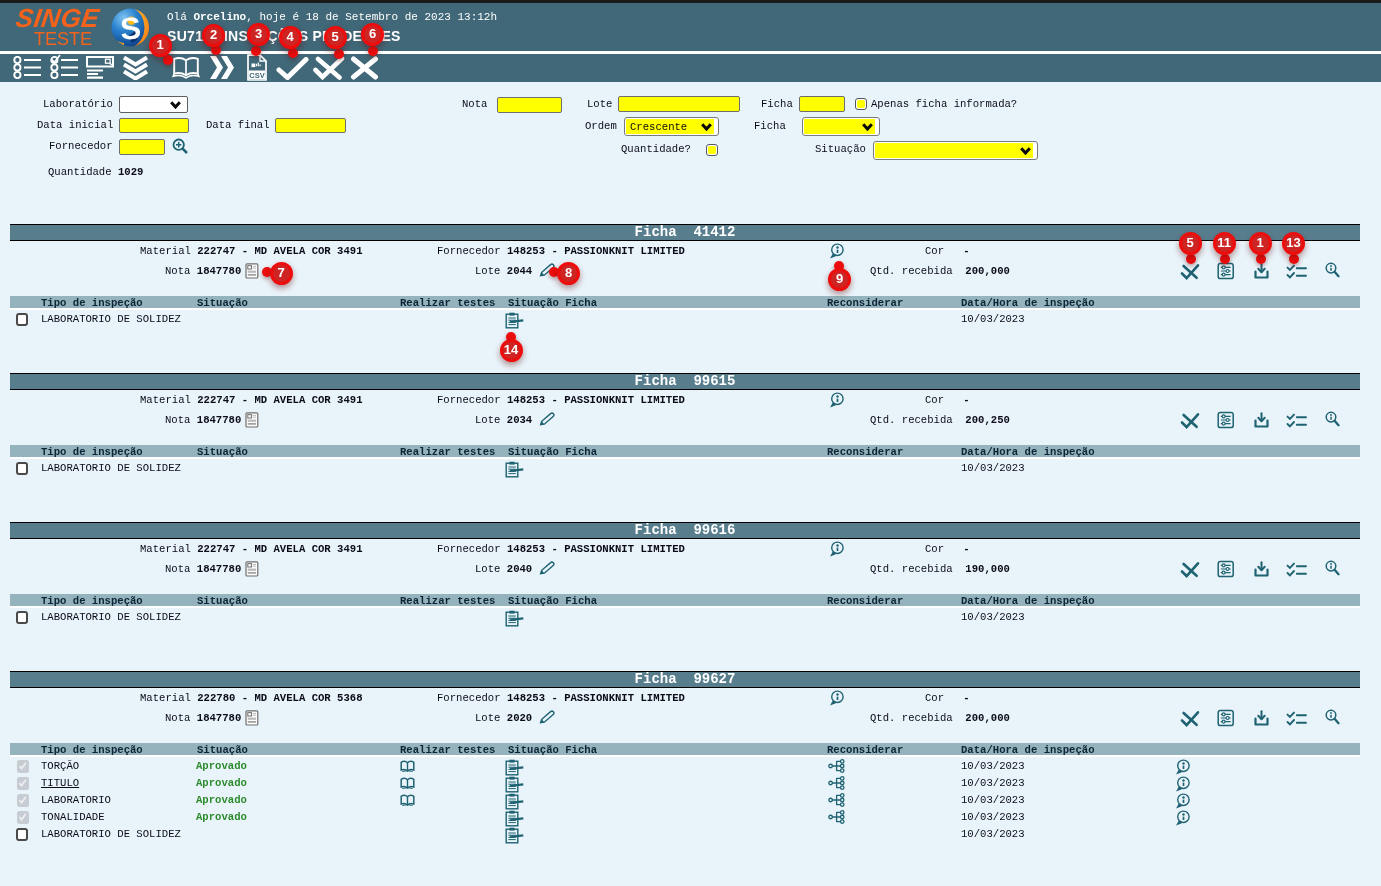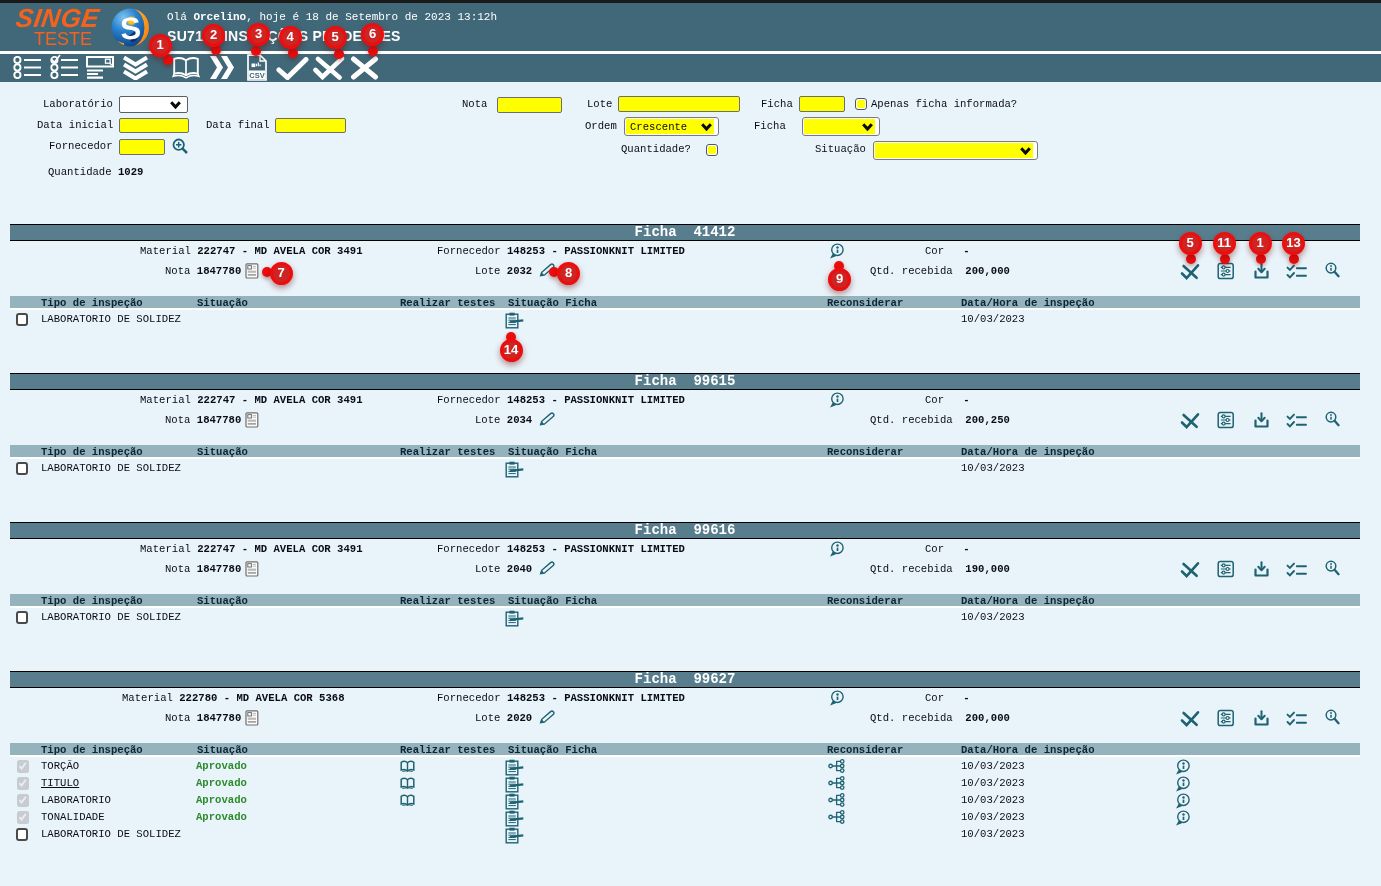--- a/index.html
+++ b/index.html
@@ -213,21 +213,21 @@
 <div class="lbl" style="left:155px; top:42px;">Nota <b>1847780</b></div>
 <div class="abs" style="left:235px; top:39px;">
       <svg width="14" height="16" viewBox="0 0 14 16" fill="none" stroke="#6f6f6f">
 <rect x="1" y="0.8" width="11.8" height="14.2" rx="1" fill="#fbfbfb" stroke-width="1.2"></rect>
 <rect x="2.8" y="2.6" width="3.6" height="3.4" stroke-width="1"></rect>
 <path d="M7.6 3.4 H11 M7.6 5.2 H11" stroke-width="0.9" stroke="#b5b5b5"></path>
 <rect x="2.8" y="7.6" width="8.2" height="2.2" fill="#b9b9b9" stroke="none"></rect>
 <rect x="2.8" y="11.2" width="8.2" height="1.4" fill="#8d8d8d" stroke="none"></rect>
 </svg>
     </div>
-<div class="lbl" style="left:465px; top:42px;">Lote <b>2032</b></div>
+<div class="lbl" style="left:465px; top:42px;">Lote <b>2044</b></div>
 <div class="abs" style="left:529px; top:39px;">
       <svg width="16" height="14" viewBox="0 0 16 14" fill="none" stroke="#1f6272">
 <path d="M1.6 12.6 L2.7 9.3 L11.6 1.6 A1.9 1.9 0 0 1 14.2 4.5 L5.3 12.2 Z" stroke-width="1.4"></path>
 <path d="M1.6 12.6 L2.7 9.3 L5.3 12.2 Z" fill="#1f6272" stroke="none"></path>
 </svg>
     </div>
 <div class="lbl" style="left:860px; top:42px;">Qtd. recebida  <b>200,000</b></div>
 <div class="abs" style="left:1170px; top:39px;">
       <svg width="20" height="17" viewBox="0 0 20 17" fill="none" stroke="#1f6272" stroke-linecap="round">
 <path d="M2 10.5 L6.6 15 L18 2.3" stroke-width="2.6"></path>
@@ -456,21 +456,21 @@
 <rect x="1.2" y="2.2" width="11.6" height="13.6" stroke-width="1.4"></rect>
 <rect x="4.4" y="0.7" width="5.2" height="2.9" fill="#1f6272" stroke="none"></rect>
 <path d="M3.4 6 H10.8 M3.4 8.2 H10.8 M3.4 10.4 H10.8 M3.4 12.6 H10.8" stroke-width="1"></path>
 <path d="M4.9 9.9 L18.3 8.3" stroke-width="2.3"></path>
 </svg>
     </div>
 <div class="lbl" style="left:951px; top:90px;">10/03/2023</div>
 </div>
 <div class="section" style="top:671px;">
 <div class="fbar">Ficha  99627</div>
-<div class="lbl" style="left:112px; top:22px;">Material <b>222780 - MD AVELA COR 5368</b></div>
+<div class="lbl" style="left:130px; top:22px;">Material <b>222780 - MD AVELA COR 5368</b></div>
 <div class="lbl" style="left:427px; top:22px;">Fornecedor <b>148253 - PASSIONKNIT LIMITED</b></div>
 <div class="abs" style="left:820px; top:19px;">
       <svg width="15" height="16" viewBox="0 0 15 16" fill="none" stroke="#1f6272">
 <circle cx="7.4" cy="6.8" r="5.7" stroke-width="1.4"></circle>
 <path d="M3.4 10.9 L1.6 14.2 L5.6 12.6" stroke-width="1.4" fill="#1f6272"></path>
 <circle cx="7.5" cy="4.5" r="1.2" fill="#1f6272" stroke="none"></circle>
 <path d="M7.5 6.6 V10" stroke-width="1.7"></path>
 </svg>
     </div>
 <div class="lbl" style="left:915px; top:22px;">Cor   <b>-</b></div>

